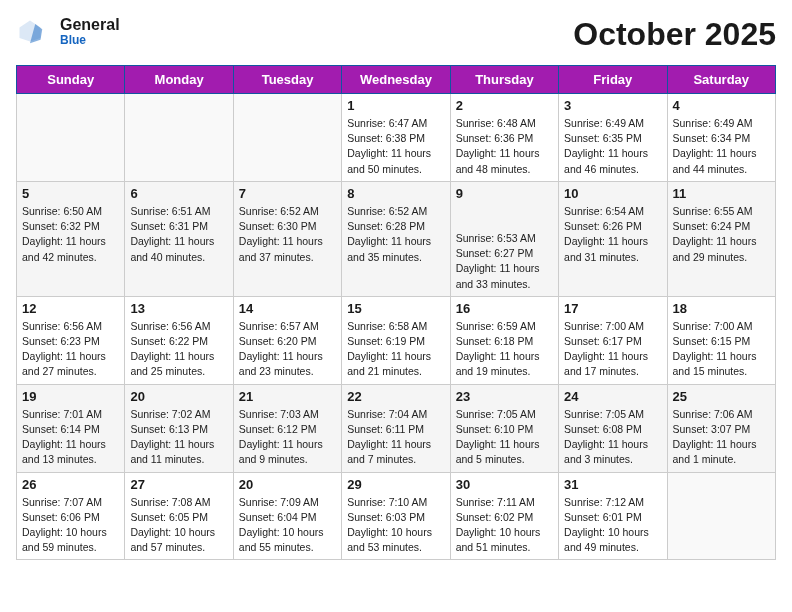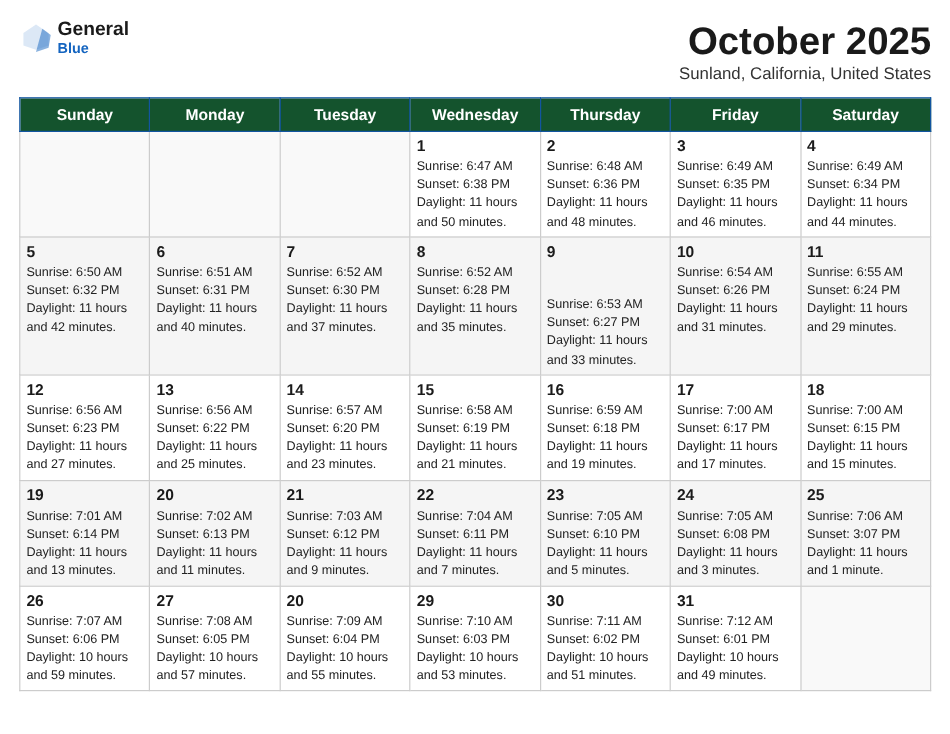--- a/index.html
+++ b/index.html
@@ -12,21 +12,21 @@
     }
     .header {
       display: flex;
       justify-content: space-between;
       align-items: flex-start;
       margin-bottom: 12px;
     }
     .logo {
       display: flex;
       align-items: center;
-      gap: 4px;
+      gap: 16px;
     }
     .logo-text {
       display: flex;
       flex-direction: column;
       line-height: 1.1;
     }
     .logo-general {
       font-size: 16px;
       font-weight: bold;
       color: #1a1a1a;
@@ -51,21 +51,21 @@
     .subtitle {
       font-size: 14px;
       color: #333;
     }
     .calendar {
       width: 100%;
       border-collapse: collapse;
       border: 1px solid #ccc;
     }
     .calendar th {
-      background-color: #14532d;
+      background-color: #a21caf;
       color: #fff;
       text-align: center;
       padding: 6px 4px;
       font-size: 13px;
       border: 1px solid #1255a0;
     }
     .calendar td {
       border: 1px solid #ccc;
       vertical-align: top;
       padding: 4px 5px;
@@ -106,21 +106,20 @@
       <polygon points="22,8 30,14 28,26 16,30" fill="#1565c0" opacity="0.5"></polygon>
       <polygon points="16,4 28,12 22,8" fill="#1565c0"></polygon>
     </svg>
     <div class="logo-text">
       <span class="logo-general">General</span>
       <span class="logo-blue">Blue</span>
     </div>
   </div>
   <div class="title-block">
     <div class="main-title">October 2025</div>
-    <div class="subtitle">Sunland, California, United States</div>
   </div>
 </div>
 
 <table class="calendar">
   <thead>
     <tr>
     <th>Sunday</th>
         <th>Monday</th>
         <th>Tuesday</th>
         <th>Wednesday</th>

